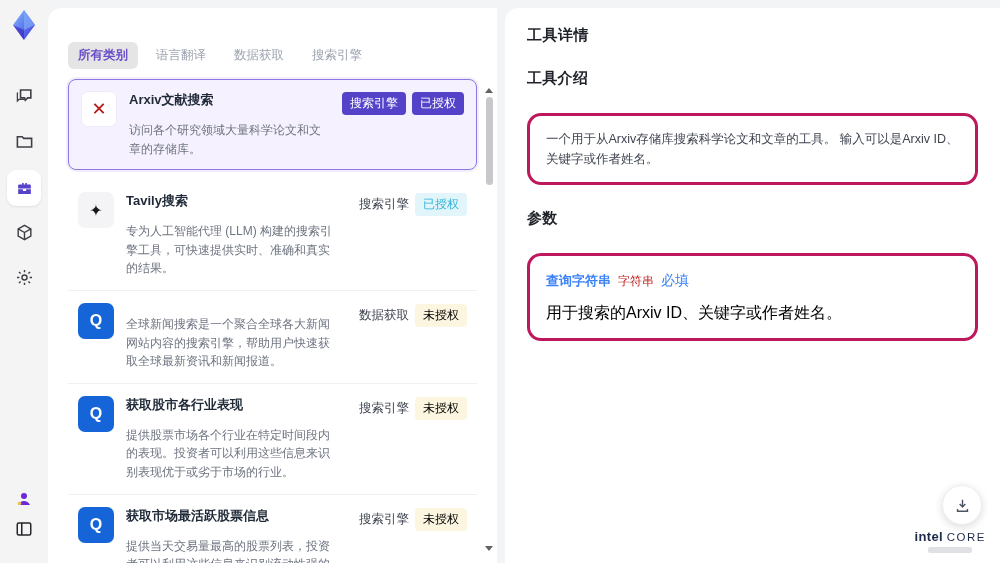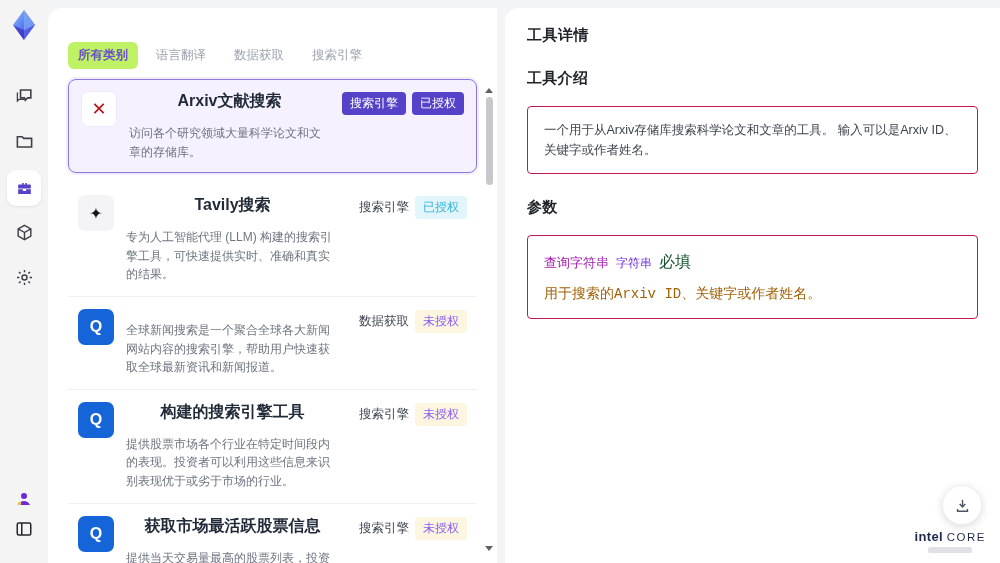--- a/index.html
+++ b/index.html
@@ -22,65 +22,65 @@
   .detail-panel {
     position:absolute; left:505px; top:8px; width:495px; height:555px;
     background:#fff; border-top-left-radius:14px; padding:16px 22px 12px 22px;
   }
 
   .panel-title { font-size:15px; font-weight:bold; letter-spacing:.5px; margin-top:2px; }
 
   
   .tabs { display:flex; gap:8px; margin-top:18px; align-items:center; }
   .tab { font-size:12.5px; color:#9ca3af; padding:5px 10px; border-radius:6px; cursor:pointer; white-space:nowrap; }
-  .tab.active { background:#bef264; color:#6a4fc9; font-weight:bold; }
+  .tab.active { background:#e5e5e5; color:#6a4fc9; font-weight:bold; }
 
   
   .cards { margin-top:10px; }
   .card { display:flex; gap:12px; padding:12px 10px; align-items:flex-start; position:relative; }
   .card.selected {
     background:#f6f1fe; border:1px solid #8f76e3; border-radius:8px;
     box-shadow:0 0 0 2px rgba(143,118,227,.12); margin-bottom:10px; padding:11px 12px;
   }
   .card.plain + .card.plain { border-top:1px solid #f0f0f2; }
   .card-icon {
     width:36px; height:36px; border-radius:7px; flex:0 0 36px;
     display:flex; align-items:center; justify-content:center; font-size:18px;
   }
   .card-icon.arxiv { background:#fff; color:#b31b1b; font-weight:bold; box-shadow:0 0 0 1px #f0e9fb inset; }
   .card-icon.tavily { background:#f4f4f6; color:#16171b; font-size:16px; }
   .card-icon.bluq { background:#1565d8; color:#fff; font-weight:bold; font-size:16px; }
   .card-body { flex:1 1 auto; min-width:0; }
-  .card-title { font-size:16px; font-weight:bold; color:#1f2937;text-align:center; }
+  .card-title { font-size:13px; font-weight:bold; color:#1f2937; }
   .card-desc { font-size:12px; color:#6e7480; line-height:1.55; margin-top:12px; }
   .card-meta { flex:0 0 116px; display:flex; gap:6px; justify-content:flex-end; align-items:center; white-space:nowrap; padding-top:1px; }
   .cat-text { font-size:12.5px; color:#3f4450; }
   .pill { font-size:12px; padding:3px 8px; border-radius:4px; }
   .pill.solid { background:#5443c9; color:#fff; }
   .pill.authorized { background:#e1f5fb; color:#35b5d9; }
-  .pill.unauthorized { background:#fcf6e0; color:#8b5cf6; }
+  .pill.unauthorized { background:#fcf6e0; color:#000000; }
 
   
   .list-scrollbar { position:absolute; right:3px; top:80px; bottom:12px; width:10px; }
   .sb-arrow { width:0; height:0; border-left:4px solid transparent; border-right:4px solid transparent; margin:0 auto; }
   .sb-arrow.up { border-bottom:5px solid #5f6368; }
   .sb-arrow.down { border-top:5px solid #5f6368; position:absolute; bottom:0; left:1px; }
   .sb-thumb { width:7px; background:#c7c7cc; border-radius:4px; margin:4px auto 0; height:88px; }
 
   
   .section-heading { font-size:15px; font-weight:bold; margin-top:24px; letter-spacing:.3px; }
   .detail-box {
-    border:1px solid #be185d; border-radius:4px; background:#fff;
-    margin-top:18px; padding:13px 16px; font-size:12.5px; color:#3f4450; line-height:1.6;
+    border:3px solid #be185d; border-radius:14px; background:#fff;
+    margin-top:25px; padding:13px 16px; font-size:12.5px; color:#3f4450; line-height:1.6;
   }
   .param-head { display:flex; align-items:baseline; gap:7px; }
-  .param-name { font-size:13px; font-weight:normal; color:#a21caf; }
-  .param-type { font-size:12px; color:#6d28d9; }
-  .param-required { font-size:16px; color:#14532d; }
-  .param-desc { font-size:14px; color:#a16207; margin-top:8px;font-family:Liberation Mono, monospace; }
+  .param-name { font-size:13px; font-weight:bold; color:#3b82f6; }
+  .param-type { font-size:12px; color:#b91c1c; }
+  .param-required { font-size:14px; color:#3b82f6; }
+  .param-desc { font-size:16px; color:#000000; margin-top:8px; }
 
   
   .download-btn {
     position:absolute; right:18px; bottom:38px; width:40px; height:40px; border-radius:50%;
     background:#fff; box-shadow:0 2px 8px rgba(0,0,0,.14); border:1px solid #eceef1;
     display:flex; align-items:center; justify-content:center; cursor:pointer;
   }
   .brand { position:absolute; right:14px; bottom:10px; text-align:center; line-height:1; }
   .brand-text { font-size:13px; color:#1e2a4a; letter-spacing:.3px; }
   .brand-text .b1 { font-weight:bold; }
@@ -196,21 +196,21 @@
           <div class="card-desc">全球新闻搜索是一个聚合全球各大新闻网站内容的搜索引擎，帮助用户快速获取全球最新资讯和新闻报道。</div>
         </div>
         <div class="card-meta">
           <span class="cat-text">数据获取</span>
           <span class="pill unauthorized">未授权</span>
         </div>
       </div>
       <div class="card plain">
         <div class="card-icon bluq">Q</div>
         <div class="card-body">
-          <div class="card-title">构建的搜索引擎工具</div>
+          <div class="card-title">获取股市各行业表现</div>
           <div class="card-desc">提供股票市场各个行业在特定时间段内的表现。投资者可以利用这些信息来识别表现优于或劣于市场的行业。</div>
         </div>
         <div class="card-meta">
           <span class="cat-text">搜索引擎</span>
           <span class="pill unauthorized">未授权</span>
         </div>
       </div>
       <div class="card plain">
         <div class="card-icon bluq">Q</div>
         <div class="card-body">

